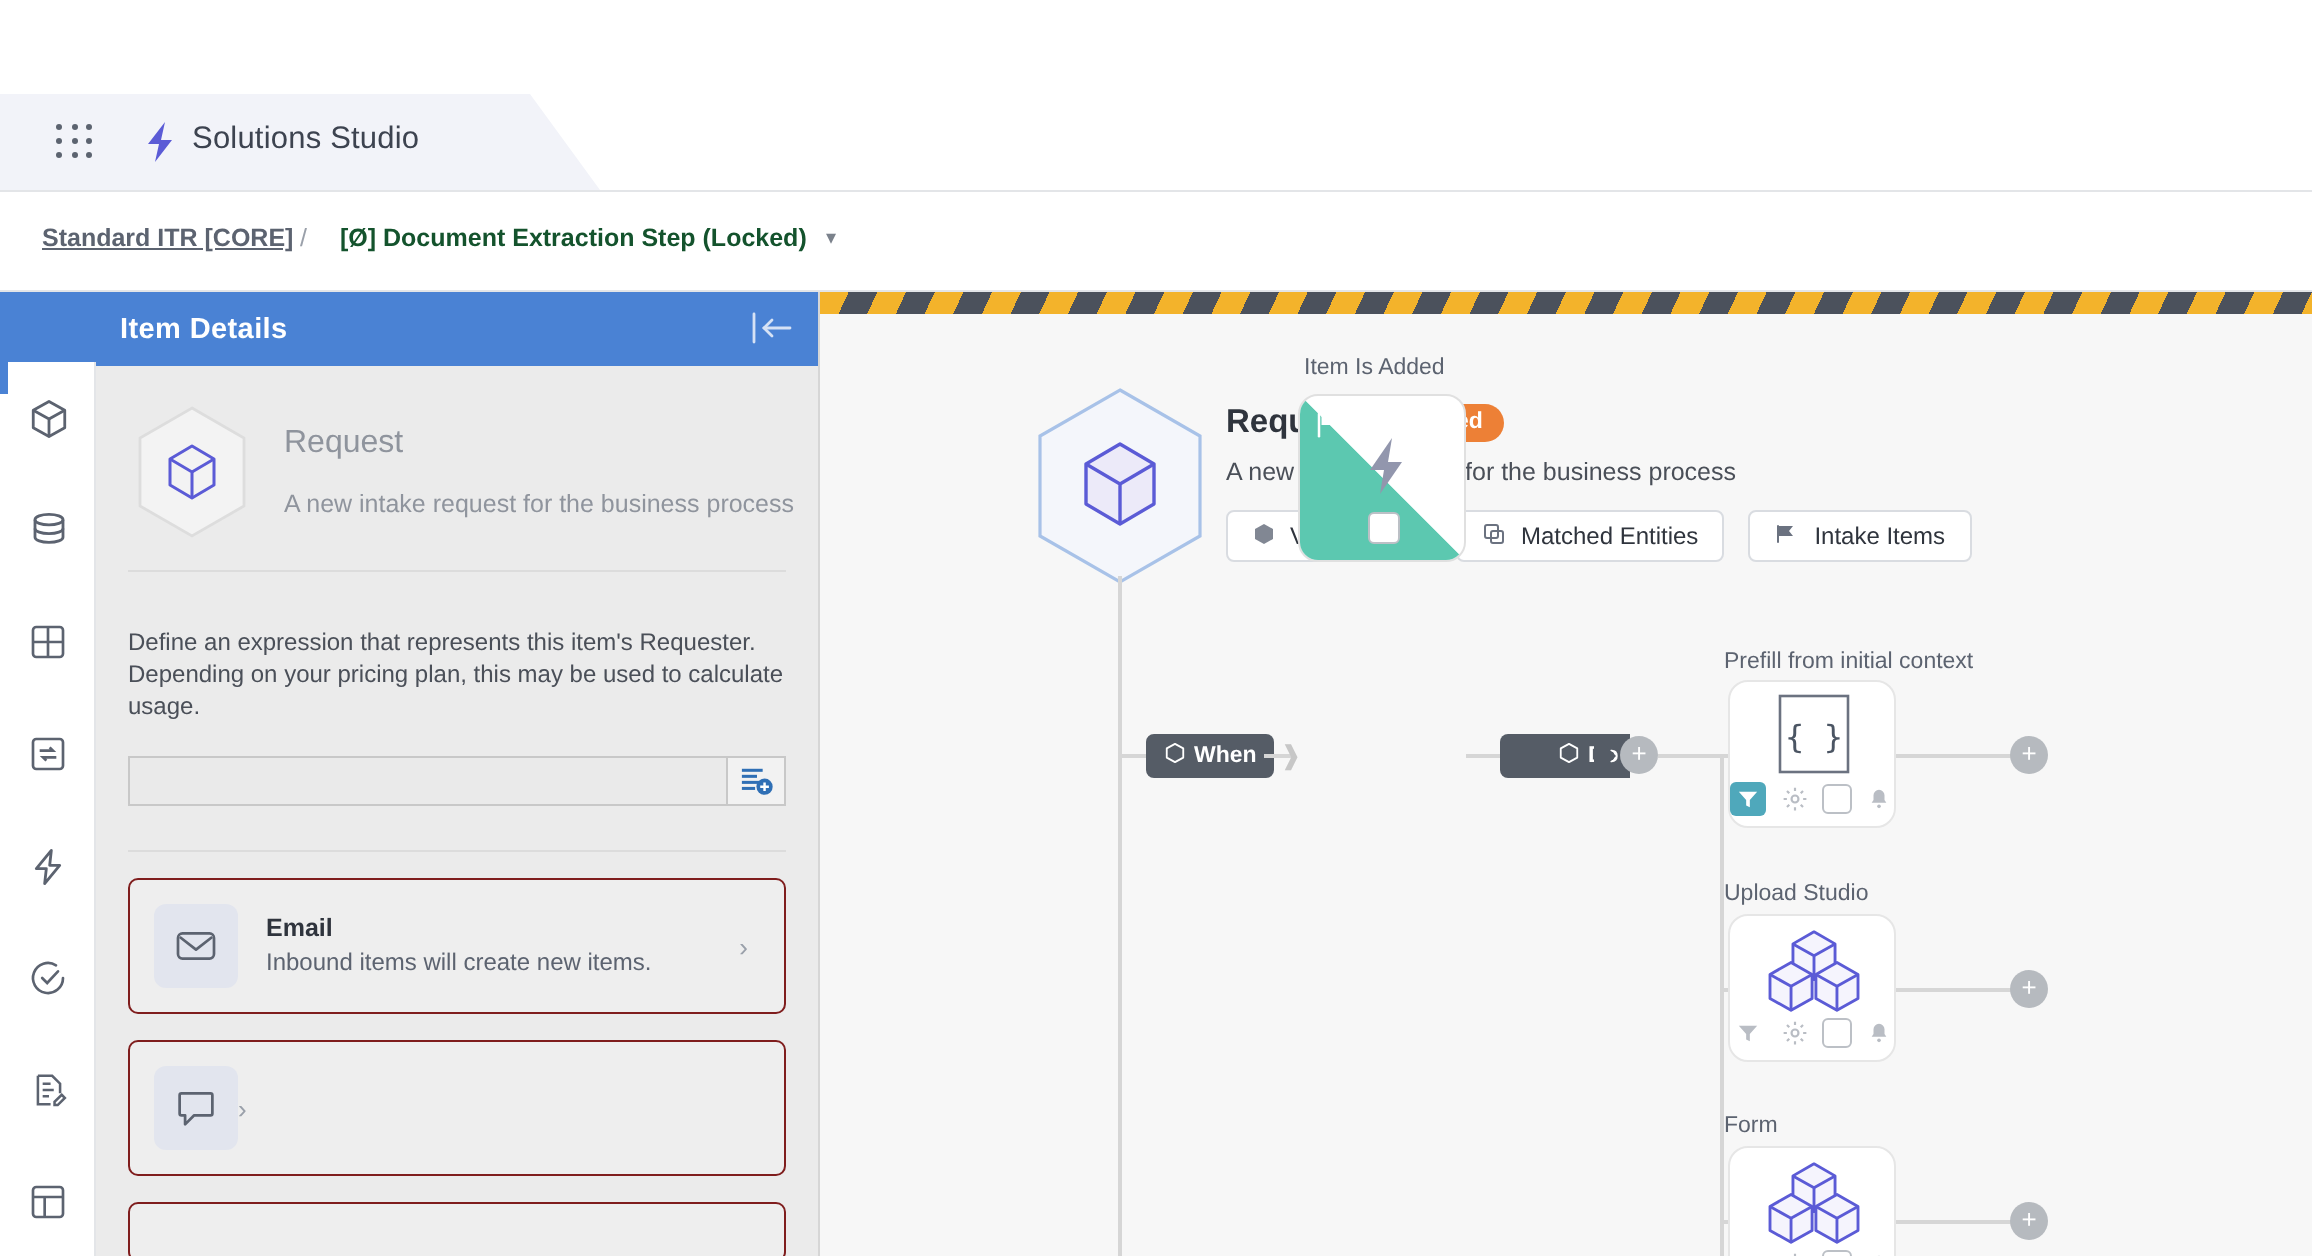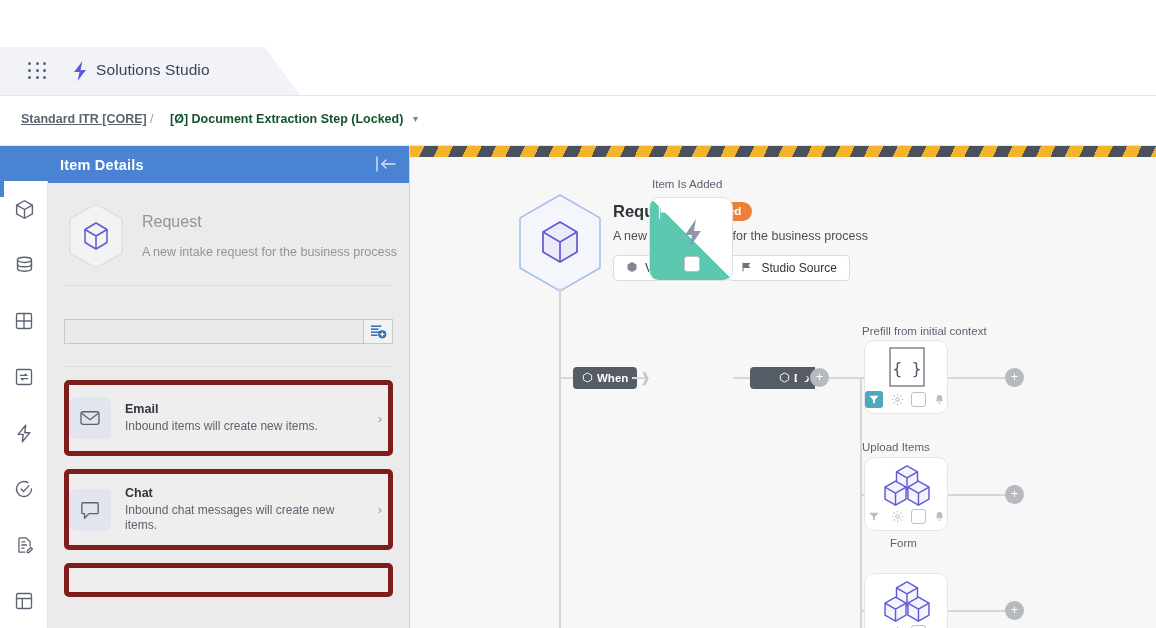--- a/index.html
+++ b/index.html
@@ -110,22 +110,22 @@
     padding: 0 6px; color: #3b3f47; font-family: "Liberation Sans", sans-serif;
   }
   .expr-btn {
     width: 30px; height: 25px; background: #f2f2f2; border: 1px solid #c8c8c8;
     display: flex; align-items: center; justify-content: center; cursor: pointer;
   }
   .sec-div { height: 1px; background: #dcdcdc; margin-top: 22px; }
 
   .intake-title { font-size: 14px; font-weight: bold; color: #2f343d; padding-top: 16px; }
   .src-card {
-    margin-top: 13px; background: #eeeeee; border: 5px solid #7f1d1d; border-radius: 5px;
-    display: flex; align-items: center; padding: 12px 0; cursor: pointer;
+    margin-top: 13px; background: #eeeeee; border: 1px solid #7f1d1d; border-radius: 5px;
+    display: flex; align-items: center; padding: 12px 12px; cursor: pointer;
   }
   .src-ico {
     width: 42px; height: 42px; flex: 0 0 42px; border-radius: 6px; background: #e2e5ee;
     display: flex; align-items: center; justify-content: center;
   }
   .src-txt { flex: 1; padding-left: 14px; }
   .src-name { font-size: 12.5px; font-weight: bold; color: #2f343d; }
   .src-sub { font-size: 12px; color: #5c6370; padding-top: 3px; line-height: 15px; max-width: 210px; }
   .src-chev { color: #9aa0aa; font-size: 13px; padding-right: 6px; }
 
@@ -357,20 +357,21 @@
           </svg>
         </div>
         <div class="node-head-text">
           <div class="node-head-title">Request</div>
           <div class="node-head-desc">A new intake request for the business process</div>
         </div>
       </div>
       <div class="divider"></div>
 
       <div class="sec">
+        <div class="sec-desc">Define an expression that represents this item's Requester. Depending on your pricing plan, this may be used to calculate usage.</div>
         <div class="expr-row">
           <input class="expr-input" type="text" value="" placeholder="" style="">
           <div class="expr-btn">
             <svg width="17" height="16" viewBox="0 0 18 16">
               <g fill="#2f6fb5">
                   <rect x="1" y="1" width="11" height="1.6"></rect>
                   <rect x="1" y="4.2" width="8" height="1.6"></rect>
               <rect x="1" y="7.4" width="11" height="1.6"></rect>
                   <rect x="1" y="10.6" width="7" height="1.6"></rect>
                 </g>
@@ -397,24 +398,20 @@
           </div>
           <span class="src-chev">›</span>
         </div>
 
         <div class="src-card">
           <div class="src-ico">
             <svg width="22" height="20" viewBox="0 0 24 22" fill="none" stroke="#5c6370" stroke-width="1.5" stroke-linejoin="round">
                 <path d="M4 3h16a1 1 0 0 1 1 1v10a1 1 0 0 1-1 1h-9l-5 5v-5H4a1 1 0 0 1-1-1V4a1 1 0 0 1 1-1z"></path>
               </svg>
           </div>
-          <div class="src-txt">
-            <div class="src-name">Chat</div>
-            <div class="src-sub">Inbound chat messages will create new items.</div>
-          </div>
           <span class="src-chev">›</span>
         </div>
 
         <div class="src-card" style="height:30px;"></div>
       </div>
     </div>
   </div>
 
   <div class="canvas">
     <div class="hazard"></div>
@@ -442,26 +439,35 @@
           <div class="cbtn">
             <span>
               <svg width="12" height="12" viewBox="0 0 24 24" fill="#6b7280">
                   <path d="M12 2 21 7v10l-9 5-9-5V7z" opacity=".85"></path>
                 </svg>
             </span>
             <span>View Items</span>
           </div>
           <div class="cbtn">
             <span>
+              <svg width="12" height="12" viewBox="0 0 24 24" fill="none" stroke="#6b7280" stroke-width="2">
+                <rect x="3" y="3" width="13" height="13" rx="2"></rect>
+                  <rect x="9" y="9" width="12" height="12" rx="2"></rect>
+                </svg>
+            </span>
+            <span>Matched Entities</span>
+          </div>
+          <div class="cbtn">
+            <span>
               <svg width="13" height="12" viewBox="0 0 24 24" fill="#6b7280">
                 <path d="M3 4h15l-4 5 4 5H3z"></path>
                   <rect x="2" y="3" width="2" height="18" rx="1"></rect>
                 </svg>
             </span>
-            <span>Studio Source</span>
+            <span>Intake Items</span>
           </div>
         </div>
       </div>
 
       <div class="wire" style="left:149px; top:131px; width:1.5px; height:387px;"></div>
       <div class="wire" style="left:149px; top:220px; width:24px; height:1.5px;"></div>
 
       <div class="chip" style="left:163px; top:210px;">
         <span>
           <svg width="11" height="11" viewBox="0 0 24 24" fill="none" stroke="#fff" stroke-width="2" stroke-linejoin="round">
@@ -534,21 +540,21 @@
             <svg width="11" height="13" viewBox="0 0 24 24" fill="#b9bdc4">
               <path d="M12 2a6 6 0 0 0-6 6v5l-2 3h16l-2-3V8a6 6 0 0 0-6-6z"></path>
                 <circle cx="12" cy="20" r="2"></circle>
               </svg>
           </span>
         </div>
       </div>
       <div class="wire" style="left:538px; top:220px; width:66px; height:1.5px;"></div>
       <div class="plusbtn" style="left:595px; top:211px;">+</div>
 
-      <div class="node-label" style="left:452px; top:284px;">Upload Items</div>
+      <div class="node-label" style="left:452px; top:284px;">Upload Studio</div>
       <div class="wire" style="left:450px; top:337px; width:12px; height:1.5px;"></div>
       <span class="arrowhead" style="left:455px; top:331px;">❱</span>
       <div class="act-node" style="left:454px; top:300px;">
         <div class="act-main">
           <span>
             <svg width="50" height="44" viewBox="0 0 52 46" fill="none" stroke="#5b5bd6" stroke-width="1.5" stroke-linejoin="round">
               <g>
                   <path d="M26 2 L37 8.3 V20.8 L26 27 L15 20.8 V8.3 Z" fill="#f5f4fd"></path>
                   <path d="M26 27 V14.5 L15 8.3"></path>
                   <path d="M26 14.5 L37 8.3"></path>
@@ -583,21 +589,21 @@
             <svg width="11" height="13" viewBox="0 0 24 24" fill="#b9bdc4">
               <path d="M12 2a6 6 0 0 0-6 6v5l-2 3h16l-2-3V8a6 6 0 0 0-6-6z"></path>
                 <circle cx="12" cy="20" r="2"></circle>
               </svg>
           </span>
         </div>
       </div>
       <div class="wire" style="left:538px; top:337px; width:66px; height:1.5px;"></div>
       <div class="plusbtn" style="left:595px; top:328px;">+</div>
 
-      <div class="node-label" style="left:452px; top:380px;padding-left:28px;">Form</div>
+      <div class="node-label" style="left:452px; top:400px;">Form</div>
       <div class="wire" style="left:450px; top:453px; width:12px; height:1.5px;"></div>
       <span class="arrowhead" style="left:455px; top:447px;">❱</span>
       <div class="act-node" style="left:454px; top:416px;">
         <div class="act-main">
           <span>
             <svg width="50" height="44" viewBox="0 0 52 46" fill="none" stroke="#5b5bd6" stroke-width="1.5" stroke-linejoin="round">
               <g>
                   <path d="M26 2 L37 8.3 V20.8 L26 27 L15 20.8 V8.3 Z" fill="#f5f4fd"></path>
                   <path d="M26 27 V14.5 L15 8.3"></path>
                   <path d="M26 14.5 L37 8.3"></path>

